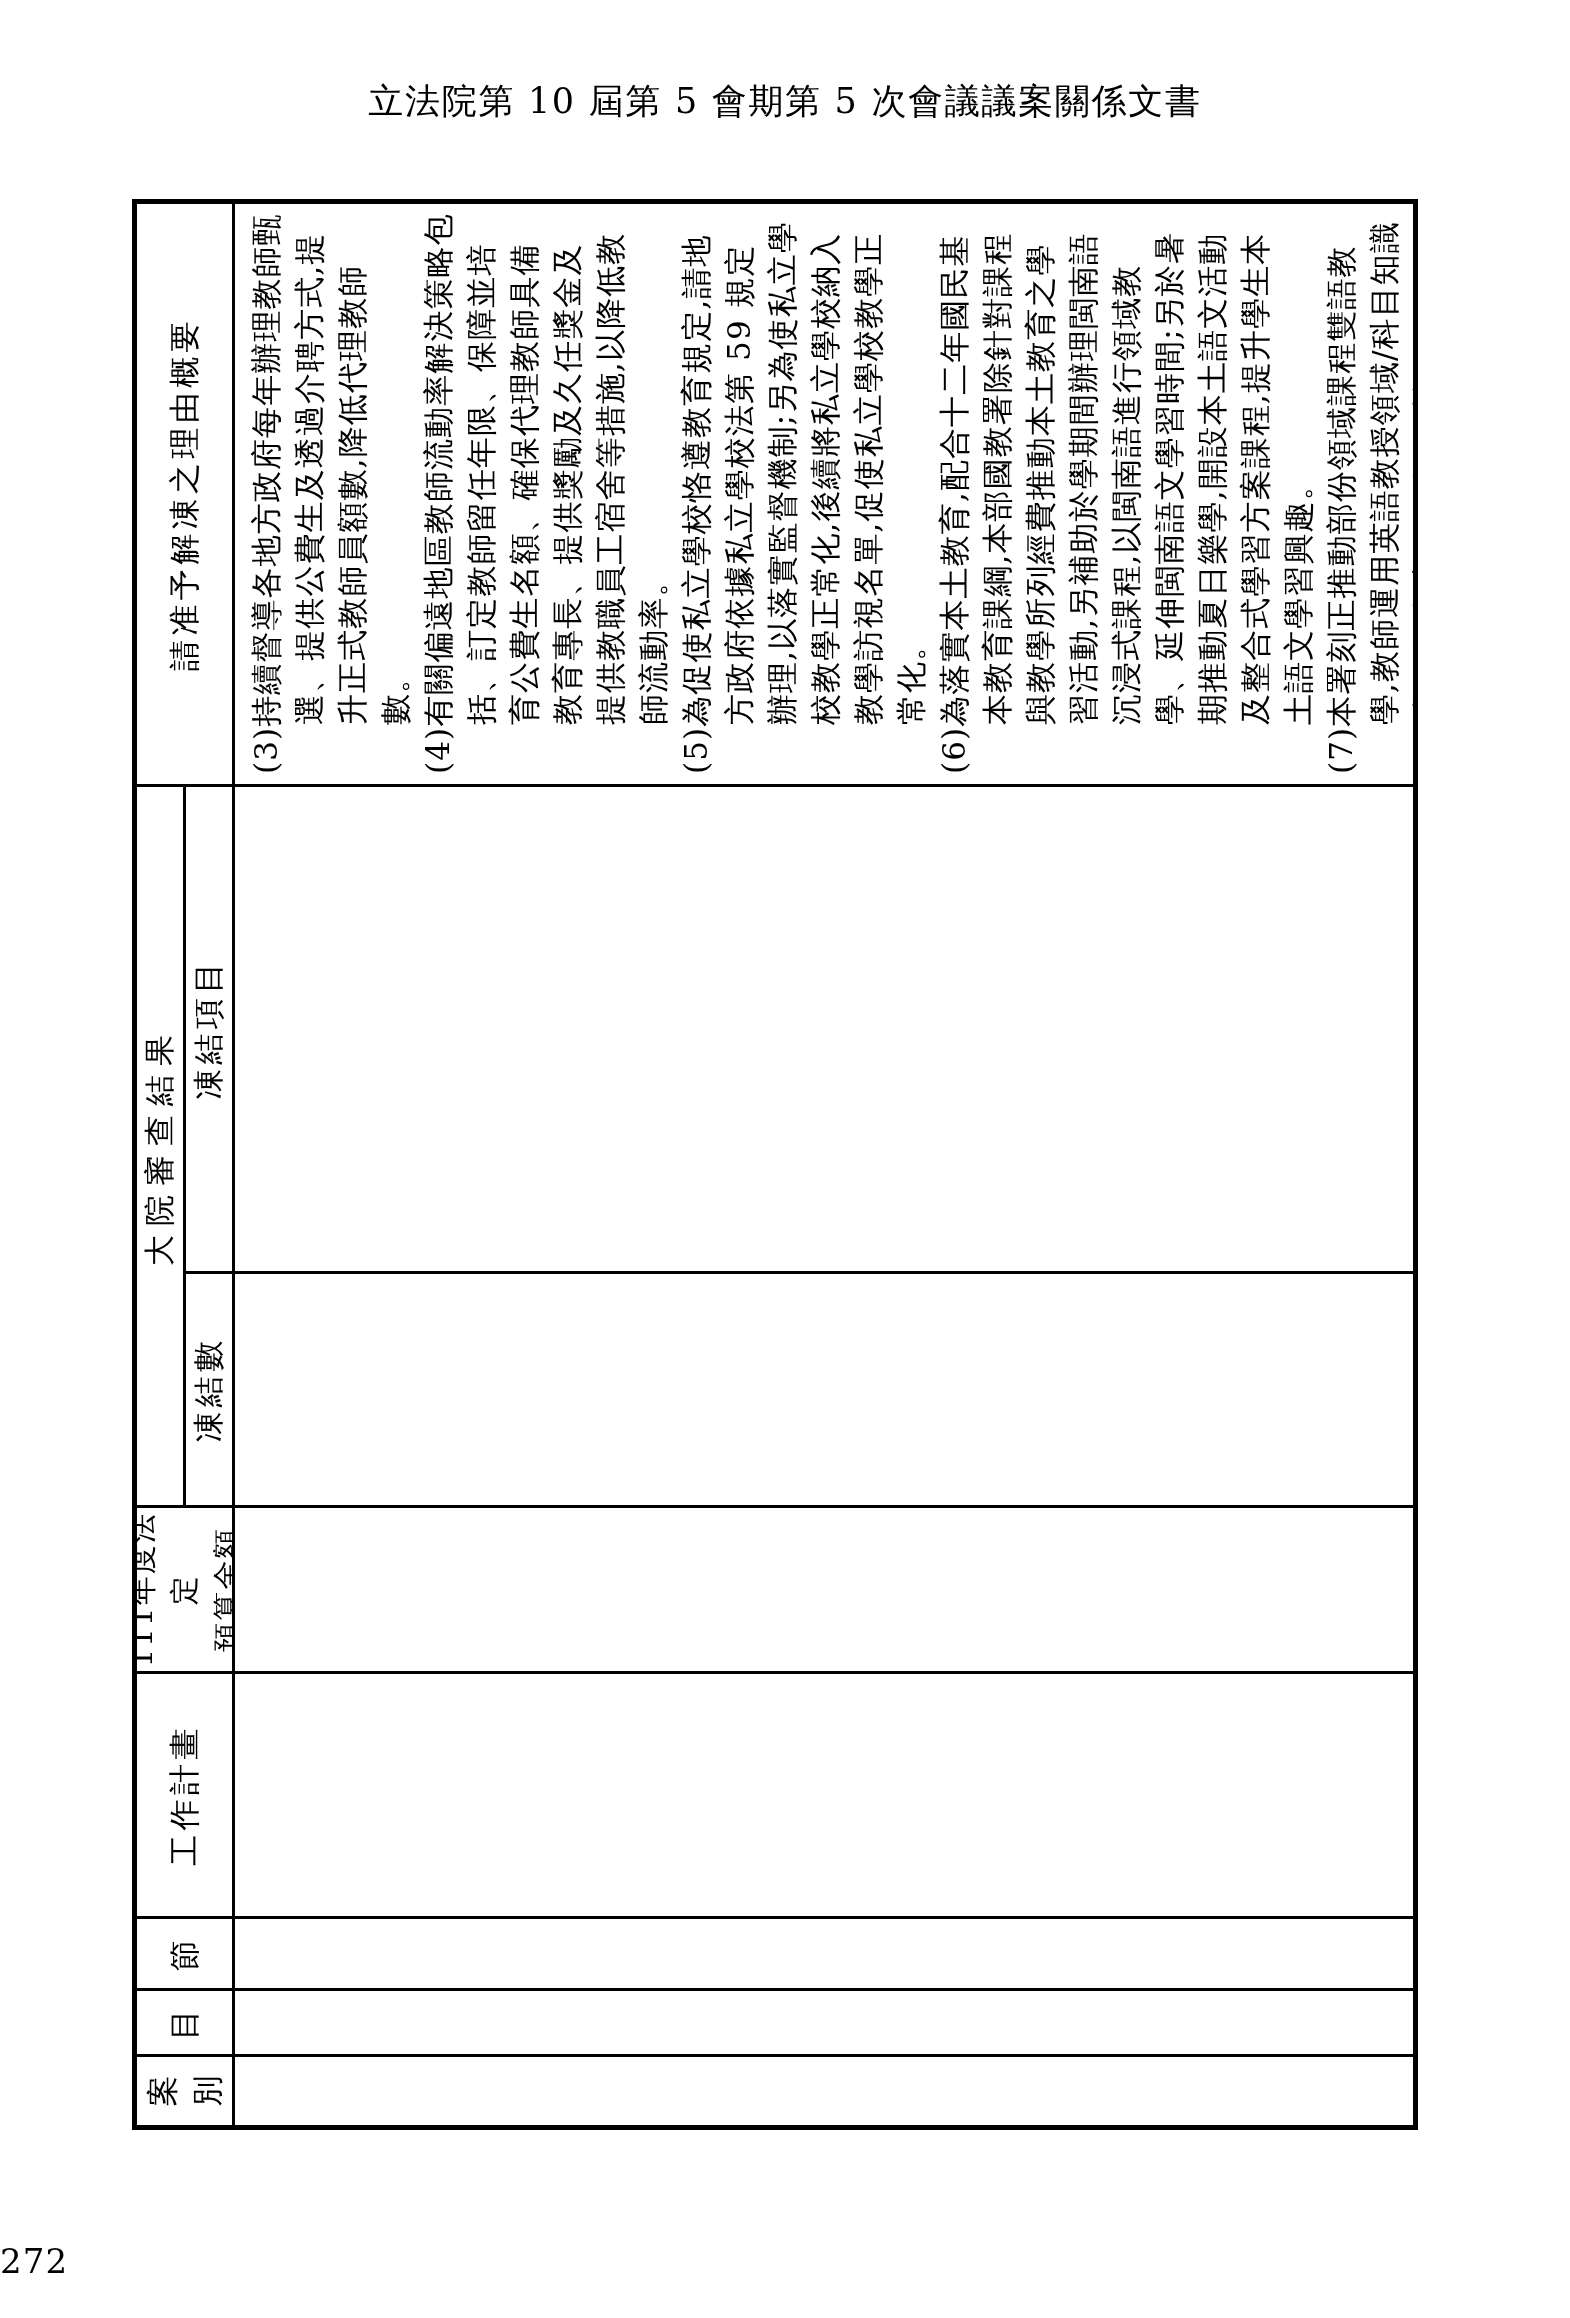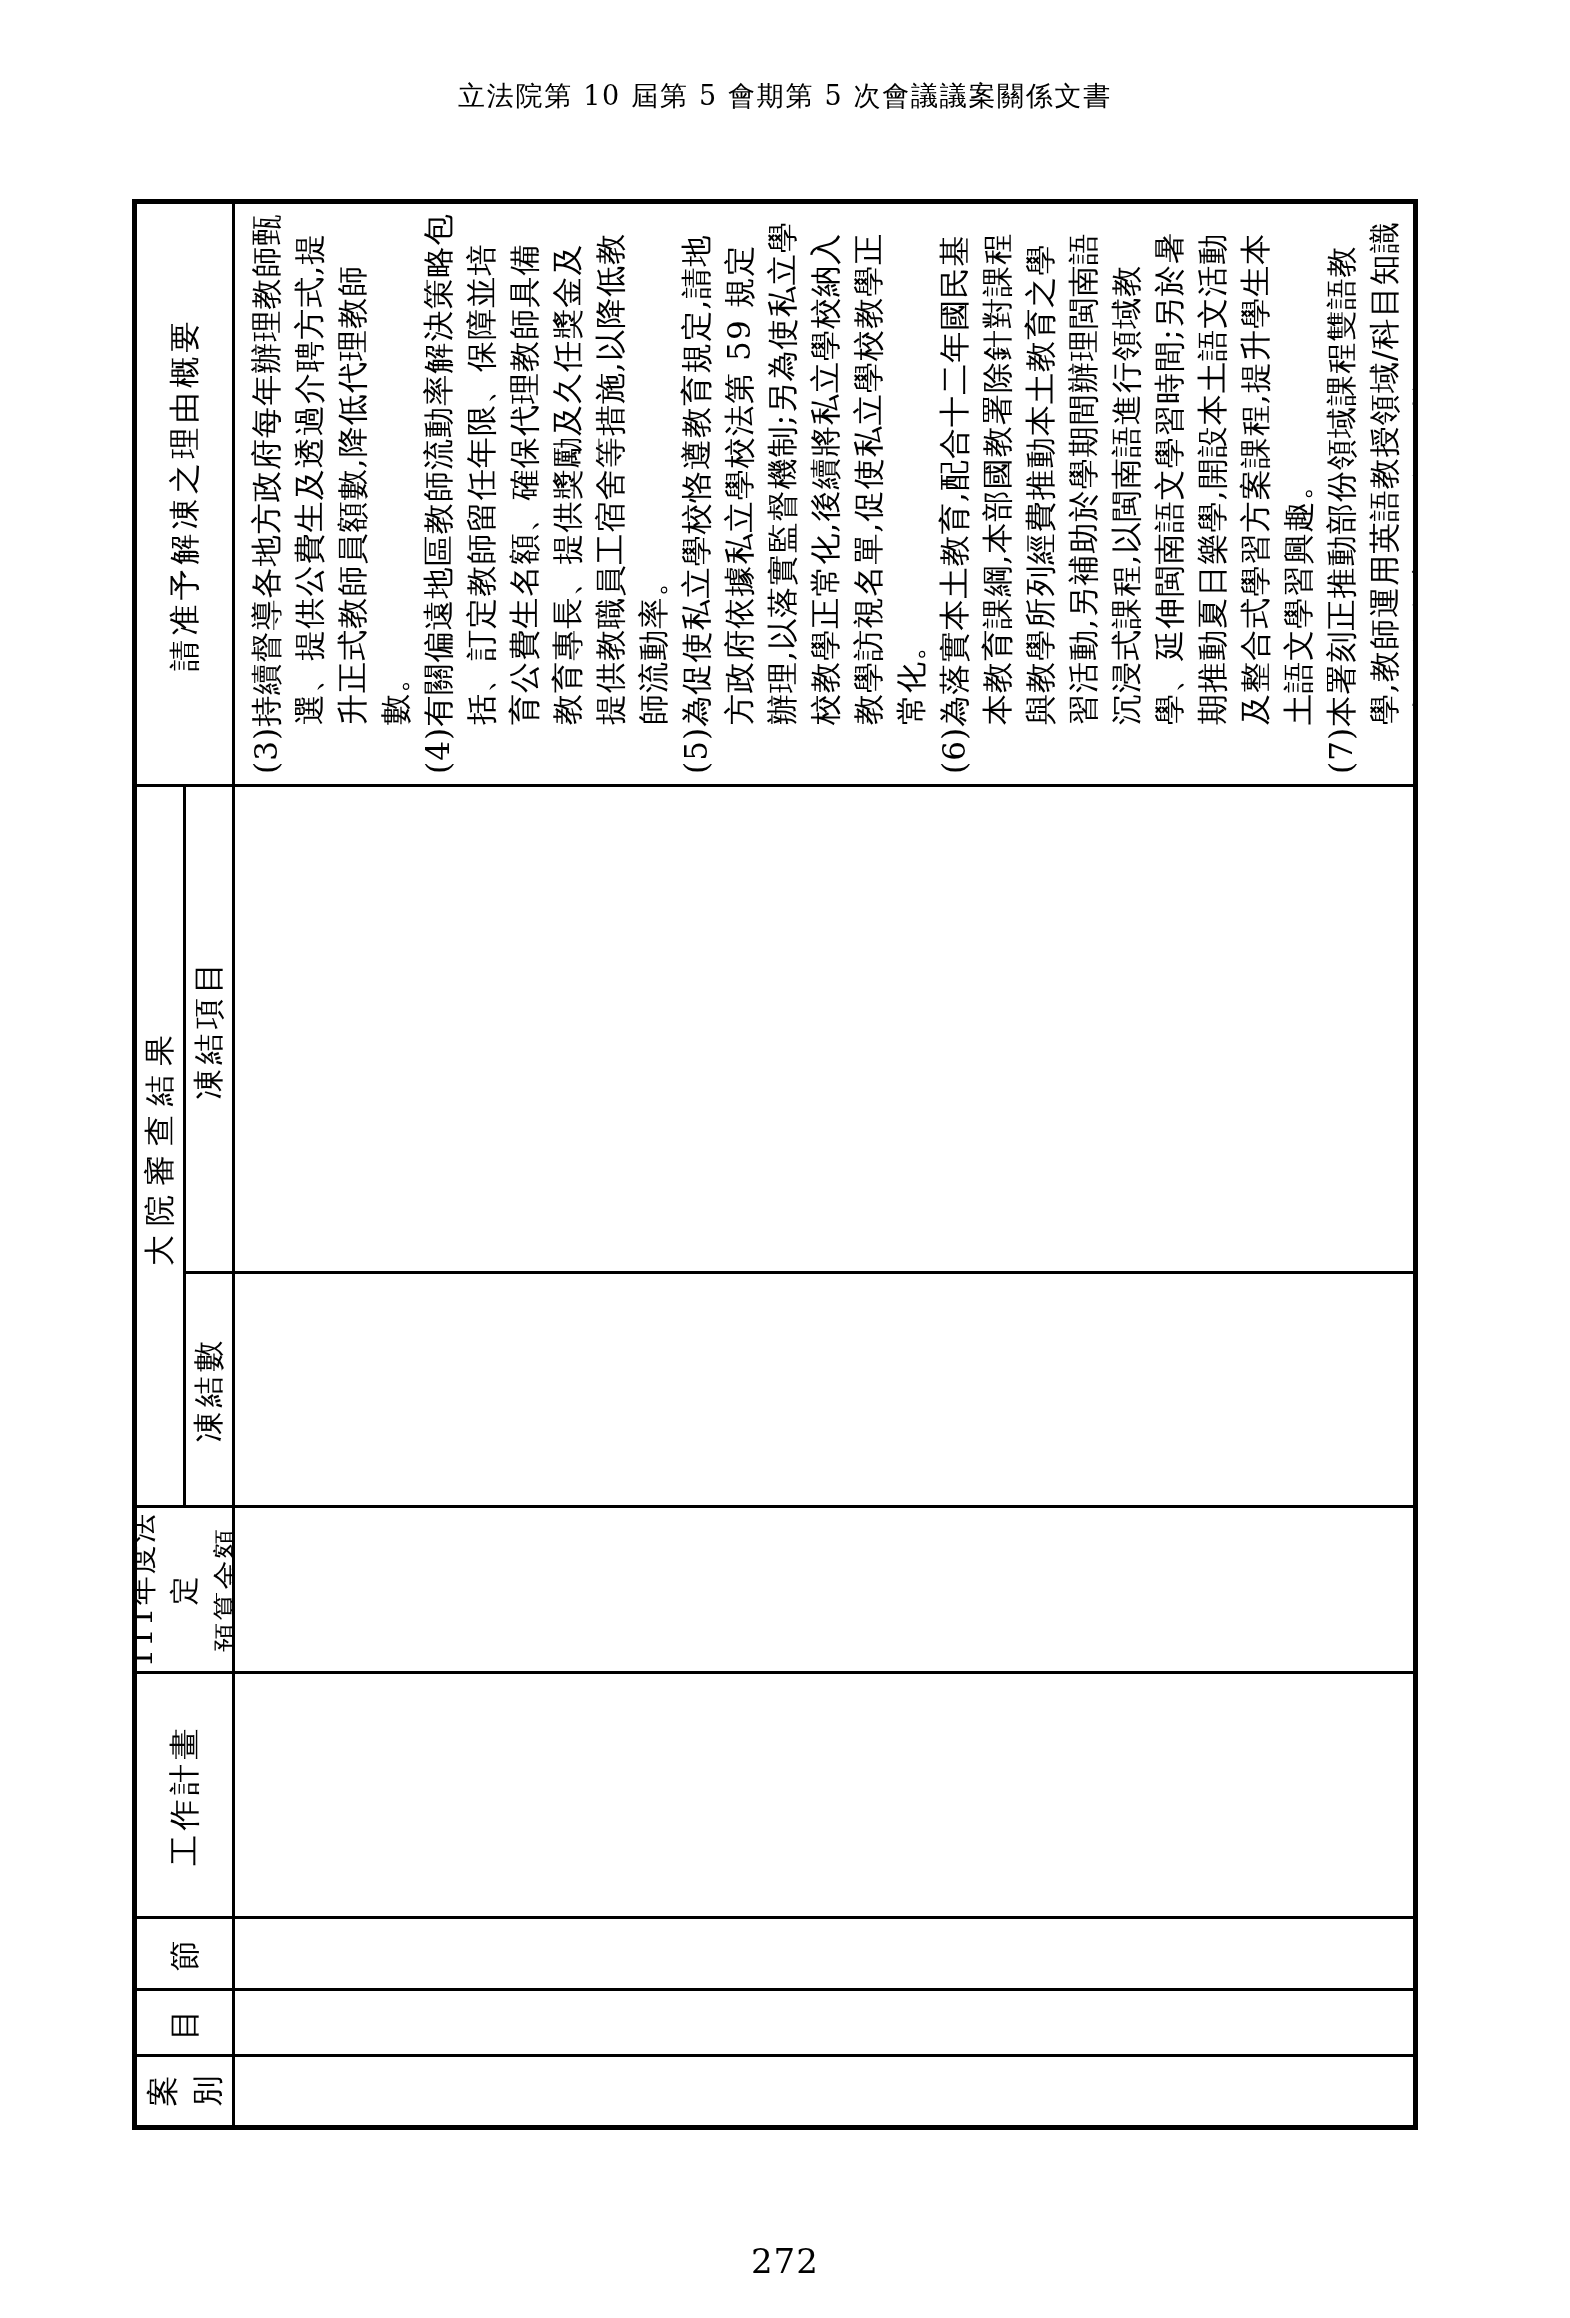--- a/index.html
+++ b/index.html
@@ -8,26 +8,26 @@
     width:1570px;height:2319px;
     background:#ffffff;
     font-family:"DejaVu Serif","Liberation Serif",serif;
     color:#000;
     overflow:hidden;
   }
   
   .page-title{
     position:absolute;top:78px;left:0;width:100%;
     text-align:center;
-    font-size:27px;letter-spacing:1.7px;
+    font-size:35px;letter-spacing:1.7px;
     font-weight:400;
   }
   .page-number{
     position:absolute;top:2241px;left:0;width:100%;
-    text-align:center;
+    text-align:left;
     font-size:34px;letter-spacing:1.1px;
   }
   
   
   .table-slot{
     position:absolute;
     left:132px;top:199px;
     width:1286px;height:1931px;
   }
   

